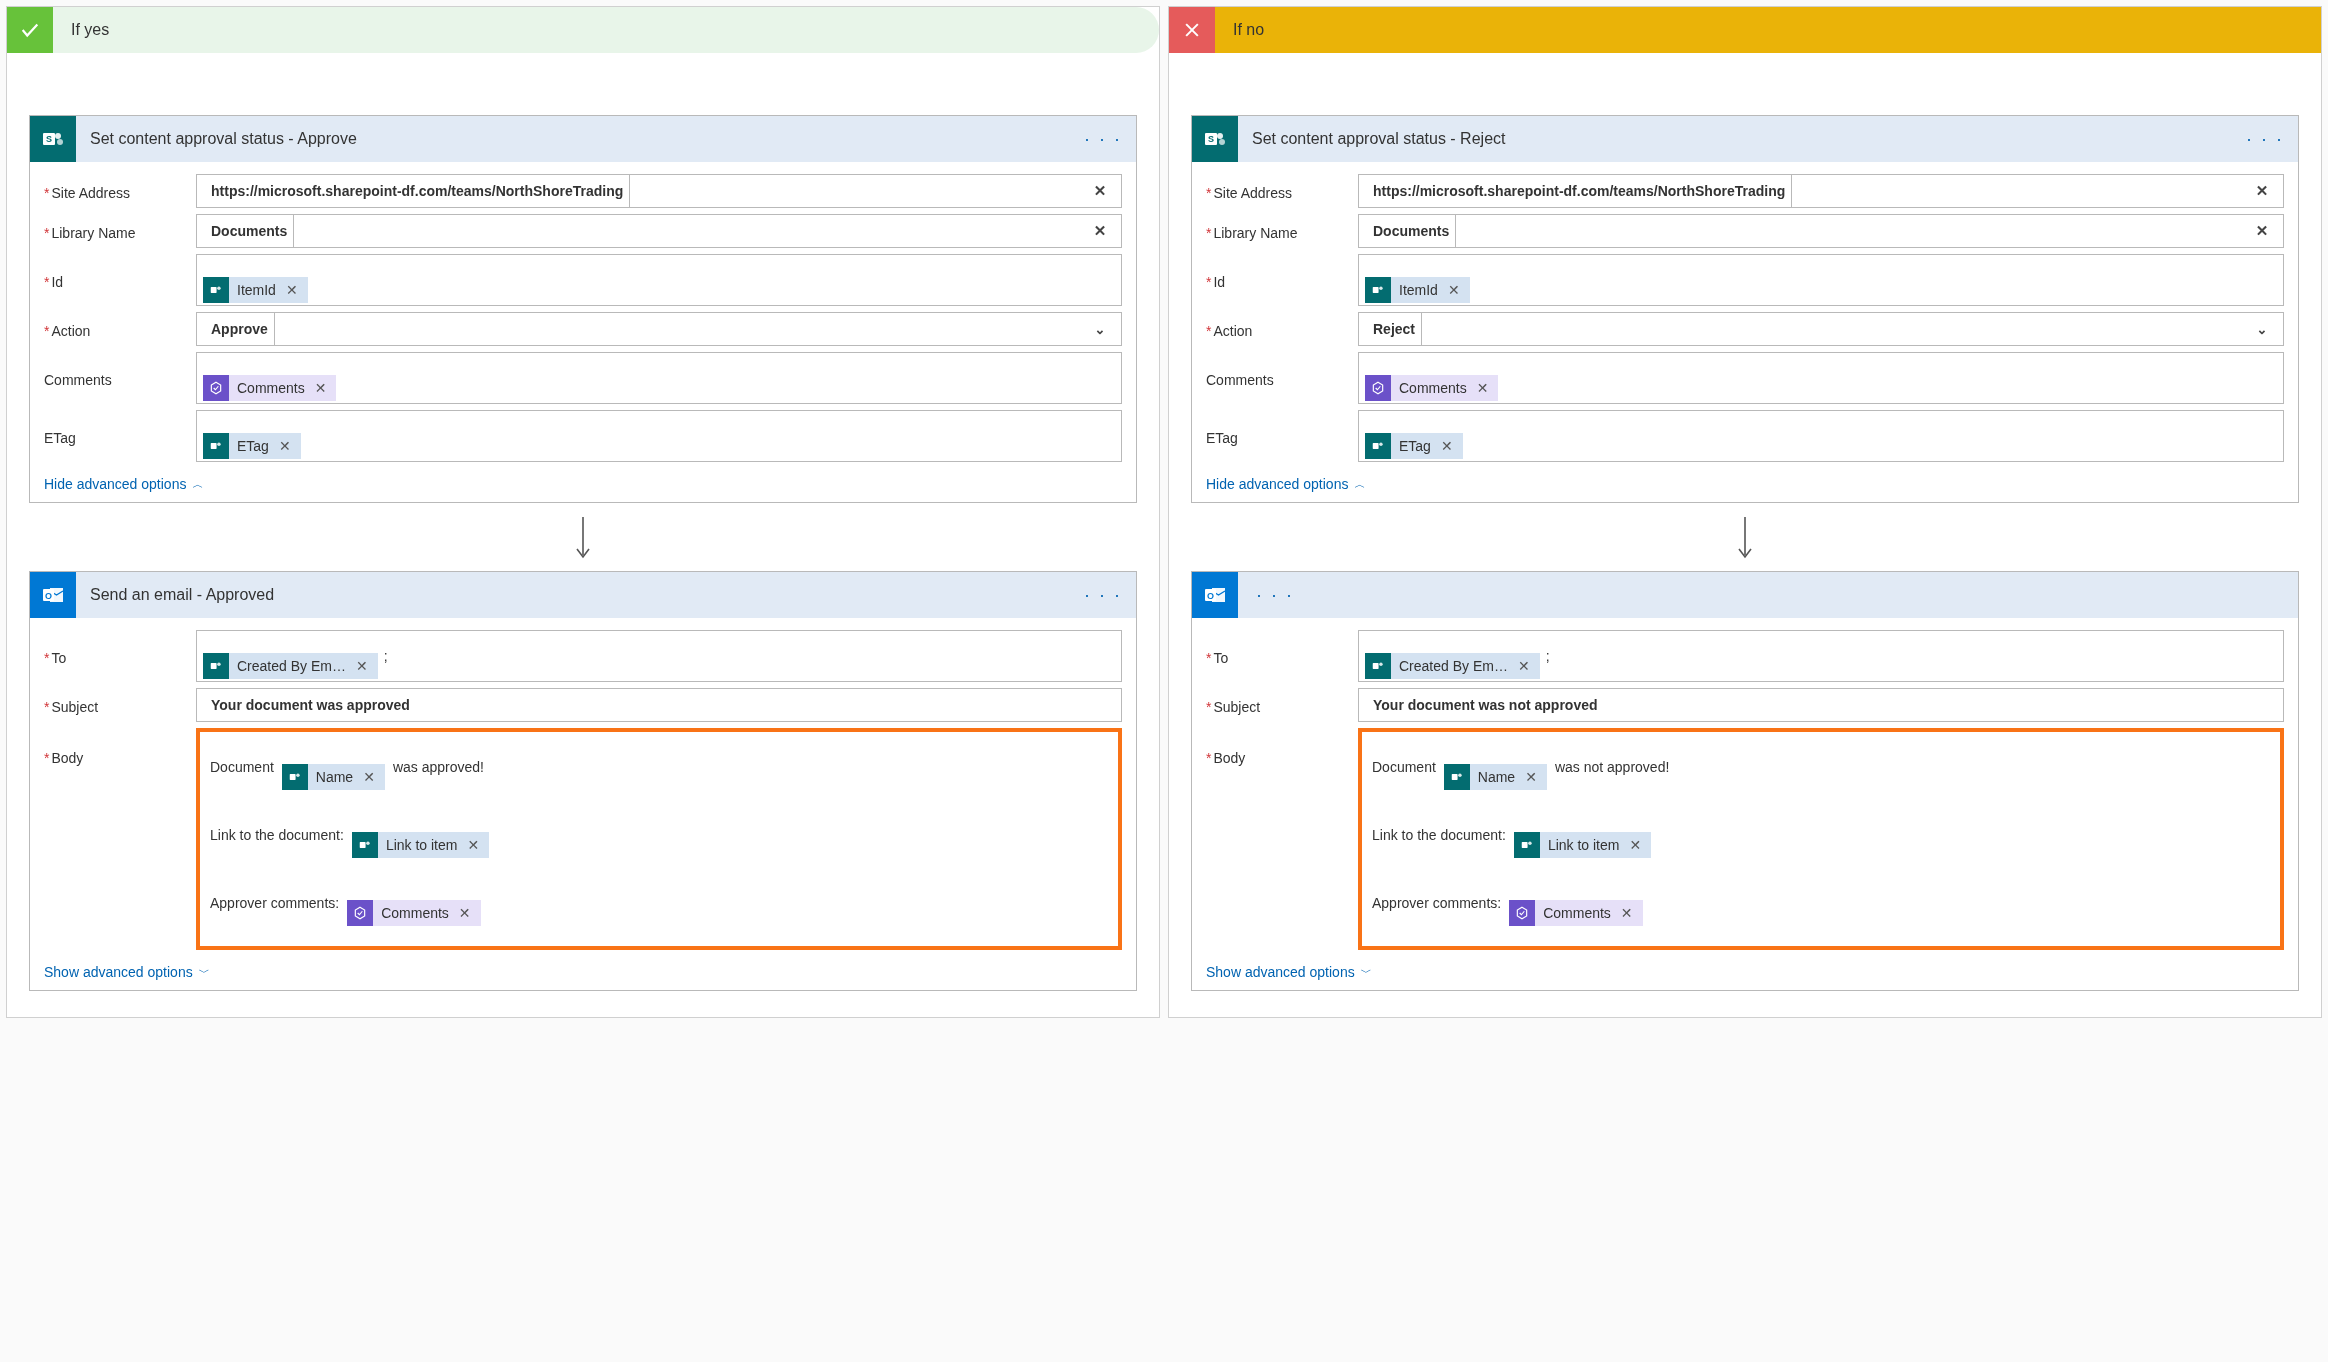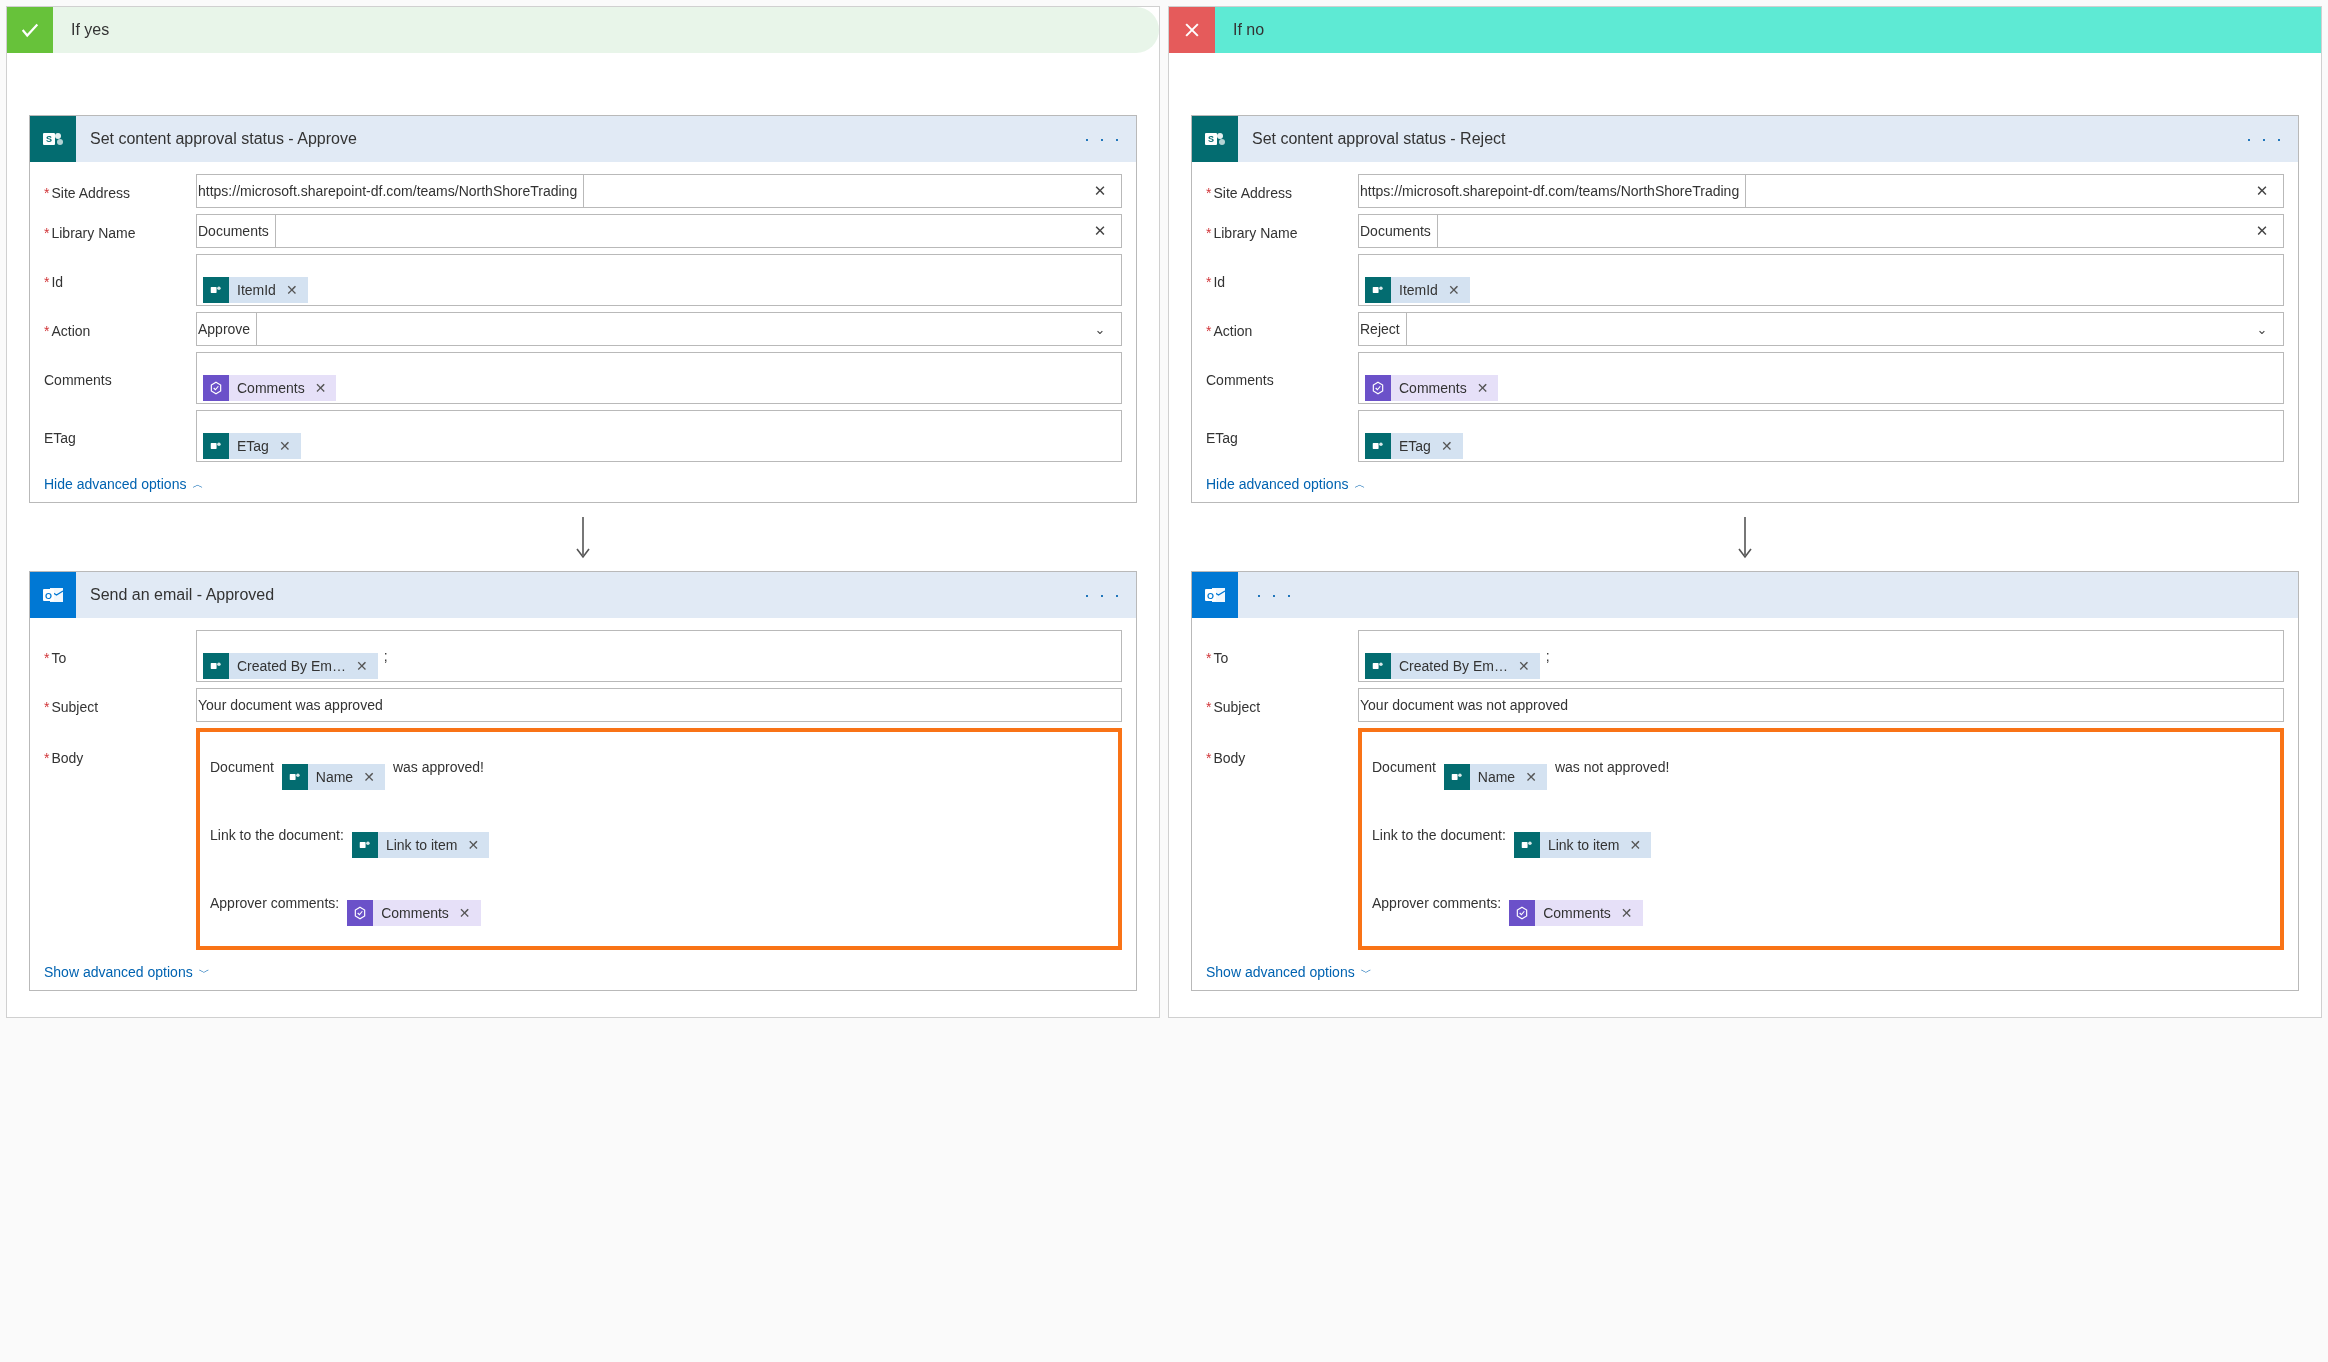--- a/index.html
+++ b/index.html
@@ -1,21 +1,21 @@
 <!DOCTYPE html>
 <html><head>
 <meta charset="utf-8">
 <style>
   * { box-sizing: border-box; font-family: "Segoe UI", -apple-system, Arial, sans-serif; }
   body { margin: 0; background: #fafafa; color: #333; font-size: 14px; }
   .page { display: flex; gap: 8px; padding: 6px; }
   .branch { flex: 1; border: 1px solid #d0d0d0; background: #fff; }
   .branch-header { display: flex; align-items: center; gap: 18px; padding: 0 0 0 0; }
   .branch.yes .branch-header { background: #e8f5e9; border-radius: 23px; }
-  .branch.no  .branch-header { background: #5eead4; }
+  .branch.no  .branch-header { background: #eab308; }
   .branch-header .square {
     width: 46px; height: 46px; display: flex; align-items: center; justify-content: center;
     color: #fff; flex: 0 0 46px;
   }
   .branch.yes .square { background: #67c23a; }
   .branch.no  .square { background: #e55b5b; }
   .branch-header .title { font-size: 16px; }
   .branch-body { padding: 62px 22px 26px; display: flex; flex-direction: column; }
 
   .card { border: 1px solid #b9b9b9; }
@@ -31,21 +31,21 @@
   .card-body { padding: 12px 14px 10px; background: #fff; }
   .row { display: flex; align-items: center; min-height: 34px; margin-bottom: 6px; }
   .row .label { flex: 0 0 152px; font-size: 14px; padding-top: 4px;}
   .row.top-align { align-items: flex-start; }
   .row.top-align .label { padding-top: 22px; }
   .req::before { content: "*"; color: #d13438; margin-right: 2px; }
   .field {
     flex: 1; border: 1px solid #b9b9b9; background: #fff; min-height: 34px;
     display: flex; align-items: center; padding: 2px 8px 2px 6px; gap: 6px; flex-wrap: wrap;
   }
-  .field.textual { padding-left: 1px; }
+  .field.textual { padding-left: 14px; font-weight: bold; }
   .field .end-x, .field .caret {
     margin-left: auto; color: #444; width: 26px; text-align: center; font-size: 15px; cursor: pointer;
   }
   .field .caret { font-size: 13px; }
   .field .divider {
     width: 1px; align-self: stretch; background: #b9b9b9; margin: -2px 0 -2px 0;
   }
   .token {
     display: inline-flex; align-items: center; gap: 8px; height: 26px;
     padding: 0 8px 0 0; font-size: 14px; margin-top: 20px;

